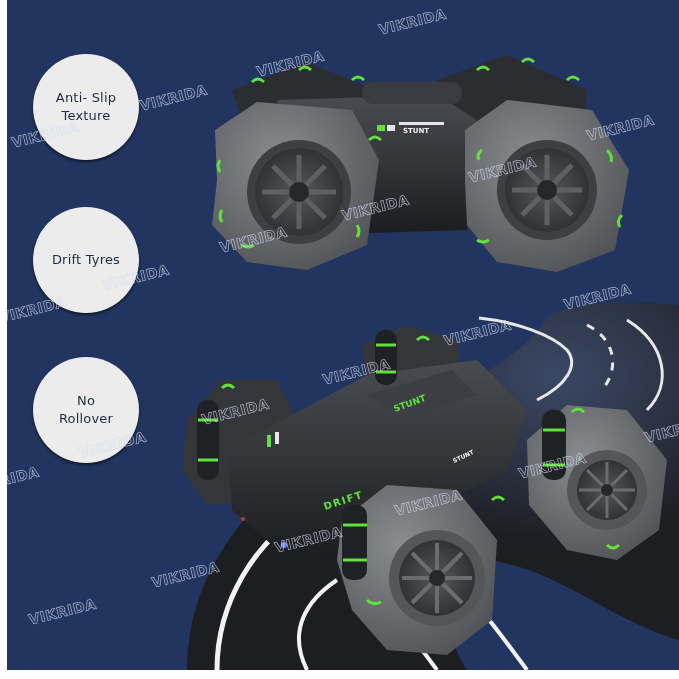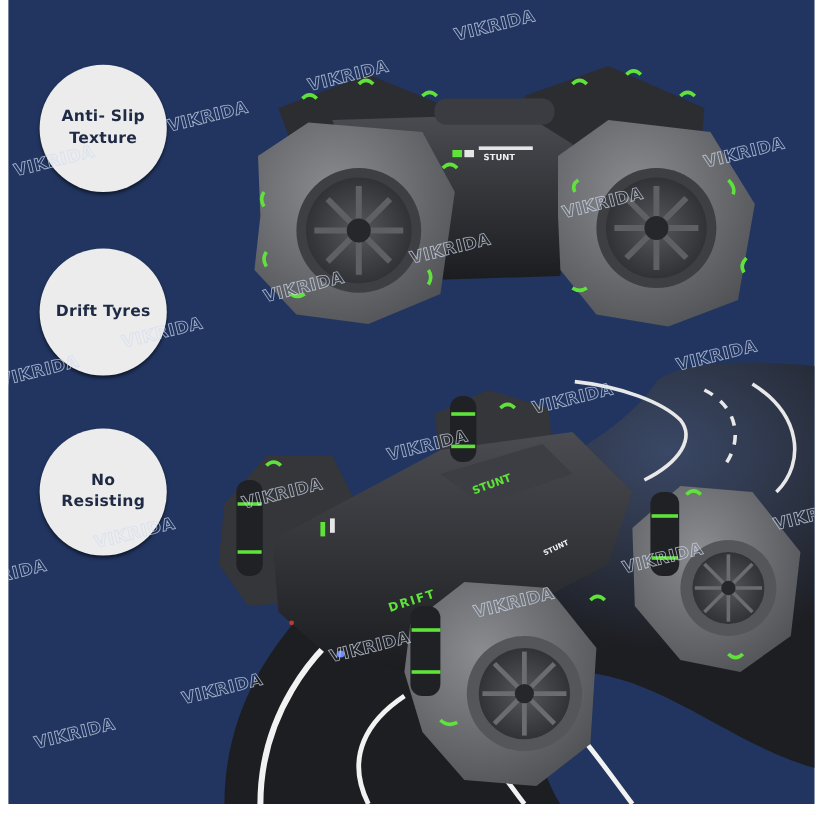--- a/index.html
+++ b/index.html
@@ -15,21 +15,21 @@
   .bottom-strip { position:absolute; left:0; top:670px; width:679px; height:9px; background:#ffffff; }
   .left-strip { position:absolute; left:0; top:0; width:7px; height:679px; background:#ffffff; }
 
   .feature {
     position:absolute; width:106px; height:106px; border-radius:50%;
     background:#ececec;
     box-shadow: 0 2px 3px rgba(0,0,0,0.55);
     display:flex; align-items:center; justify-content:center; text-align:center;
   }
   .feature span {
-    color:#1f2a44; font-weight:bold; font-size:13px; line-height:18px;
+    color:#1f2a44; font-weight:normal; font-size:13px; line-height:18px;
     white-space:pre-line; letter-spacing:0.2px;
   }
 
   .watermark {
     position:absolute; font-family:"DejaVu Sans", sans-serif; font-weight:bold;
     font-size:14px; letter-spacing:0.5px; color:transparent;
     -webkit-text-stroke:0.7px rgba(210,220,240,0.75);
     transform:rotate(-14deg); transform-origin:left center; white-space:nowrap;
     pointer-events:none; z-index:20;
   }
@@ -192,21 +192,21 @@
 
     <div class="feature" style="left:26px; top:54px;">
       <span>Anti- Slip
 Texture</span>
     </div>
     <div class="feature" style="left:26px; top:207px;">
       <span>Drift Tyres</span>
     </div>
     <div class="feature" style="left:26px; top:357px;">
       <span>No
-Resisting</span>
+Rollover</span>
     </div>
 
     <div class="watermark" style="left:372px; top:22px;">VIKRIDA</div>
     <div class="watermark" style="left:250px; top:64px;">VIKRIDA</div>
     <div class="watermark" style="left:133px; top:98px;">VIKRIDA</div>
     <div class="watermark" style="left:5px; top:135px;">VIKRIDA</div>
     <div class="watermark" style="left:580px; top:128px;">VIKRIDA</div>
     <div class="watermark" style="left:462px; top:170px;">VIKRIDA</div>
     <div class="watermark" style="left:335px; top:208px;">VIKRIDA</div>
     <div class="watermark" style="left:213px; top:240px;">VIKRIDA</div>

